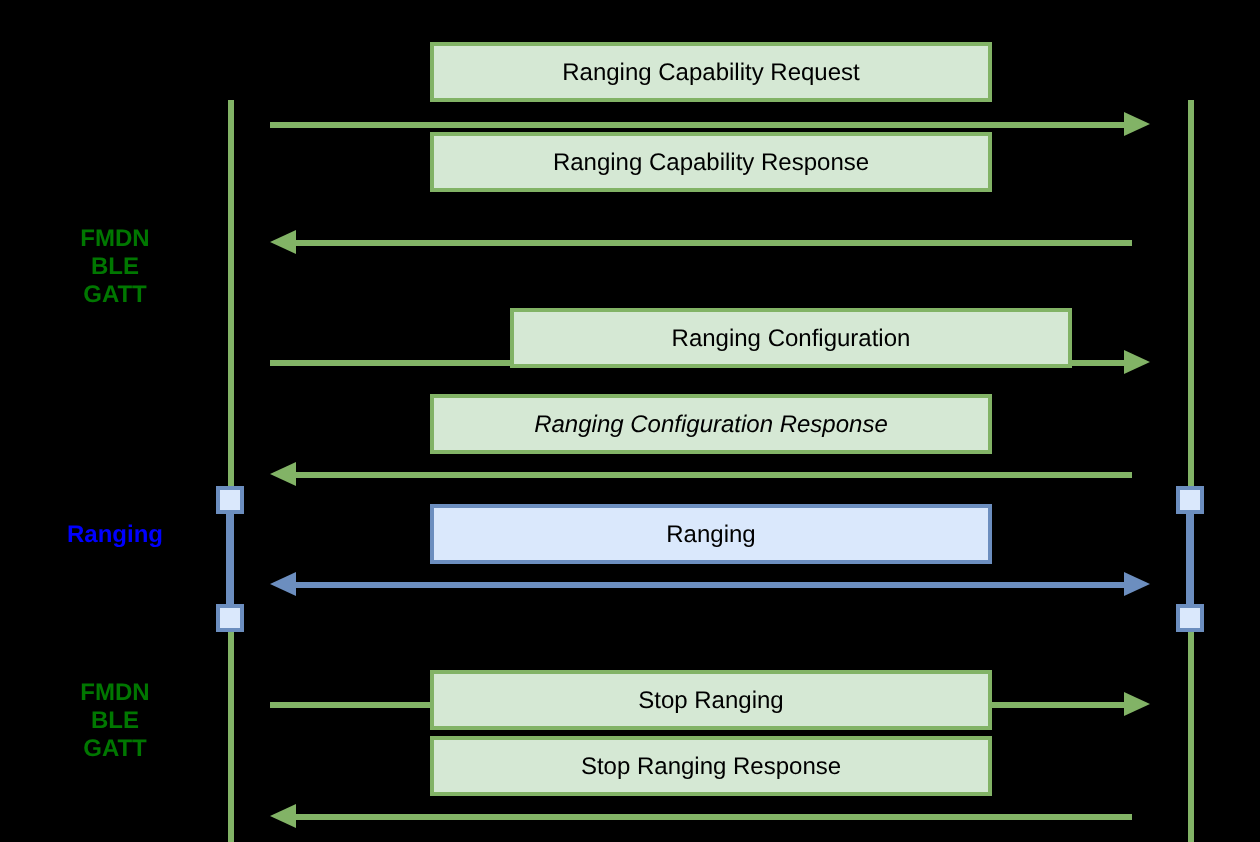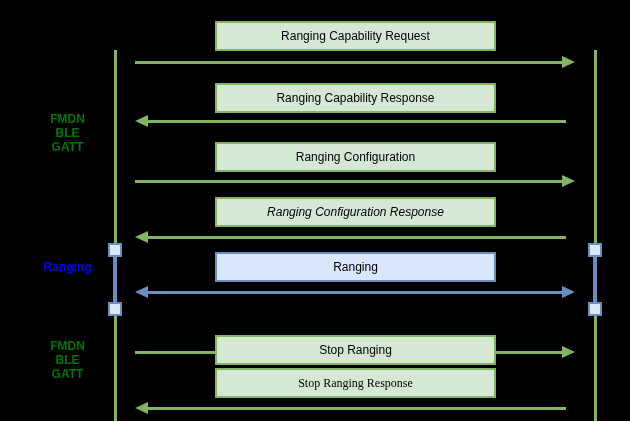--- a/index.html
+++ b/index.html
@@ -40,30 +40,30 @@
   .msg-arrow .head.point-left{left:0;}
   .msg-arrow.green .head.point-right{border-left:13px solid #82b366;}
   .msg-arrow.green .head.point-left{border-right:13px solid #82b366;}
   .msg-arrow.blue .head.point-right{border-left:13px solid #6c8ebf;}
   .msg-arrow.blue .head.point-left{border-right:13px solid #6c8ebf;}
   .msg-arrow.dir-right .line{left:0;right:11px;}
   .msg-arrow.dir-left .line{left:11px;right:9px;}
   .msg-arrow.dir-both .line{left:11px;right:11px;}
   
   .r1 .msg-box{top:21px;}  .r1.msg-arrow{top:56px;}
-  .r2 .msg-box{top:83px;}  .r2.msg-arrow{top:115px;}
-  .r3 .msg-box{top:142px;} .r3.msg-arrow{top:175px;}
+  .r2 .msg-box{top:66px;}  .r2.msg-arrow{top:115px;}
+  .r3 .msg-box{top:154px;margin-left:40px;} .r3.msg-arrow{top:175px;}
   .r4 .msg-box{top:197px;font-style:italic;} .r4.msg-arrow{top:231px;}
   .r5 .msg-box{top:252px;} .r5.msg-arrow{top:286px;}
   .r6 .msg-box{top:312px;margin-top:23px;} .r6.msg-arrow{top:346px;}
-  .r7 .msg-box{top:368px;font-family:Liberation Serif, serif;} .r7.msg-arrow{top:402px;}
+  .r7 .msg-box{top:368px;} .r7.msg-arrow{top:402px;}
   .row{position:absolute;left:0;top:0;}
   
   .side-label{
-    position:absolute;left:20px;width:95px;text-align:center;
+    position:absolute;left:10px;width:95px;text-align:center;
     font-size:12px;font-weight:bold;line-height:14px;z-index:5;
   }
   .side-label.protocol{color:#007700;}
   .side-label.ranging{color:#0000ff;}
   #side-top{top:112px;}
   #side-mid{top:260px;}
   #side-bottom{top:339px;}
 </style>
 </head>
 <body>

